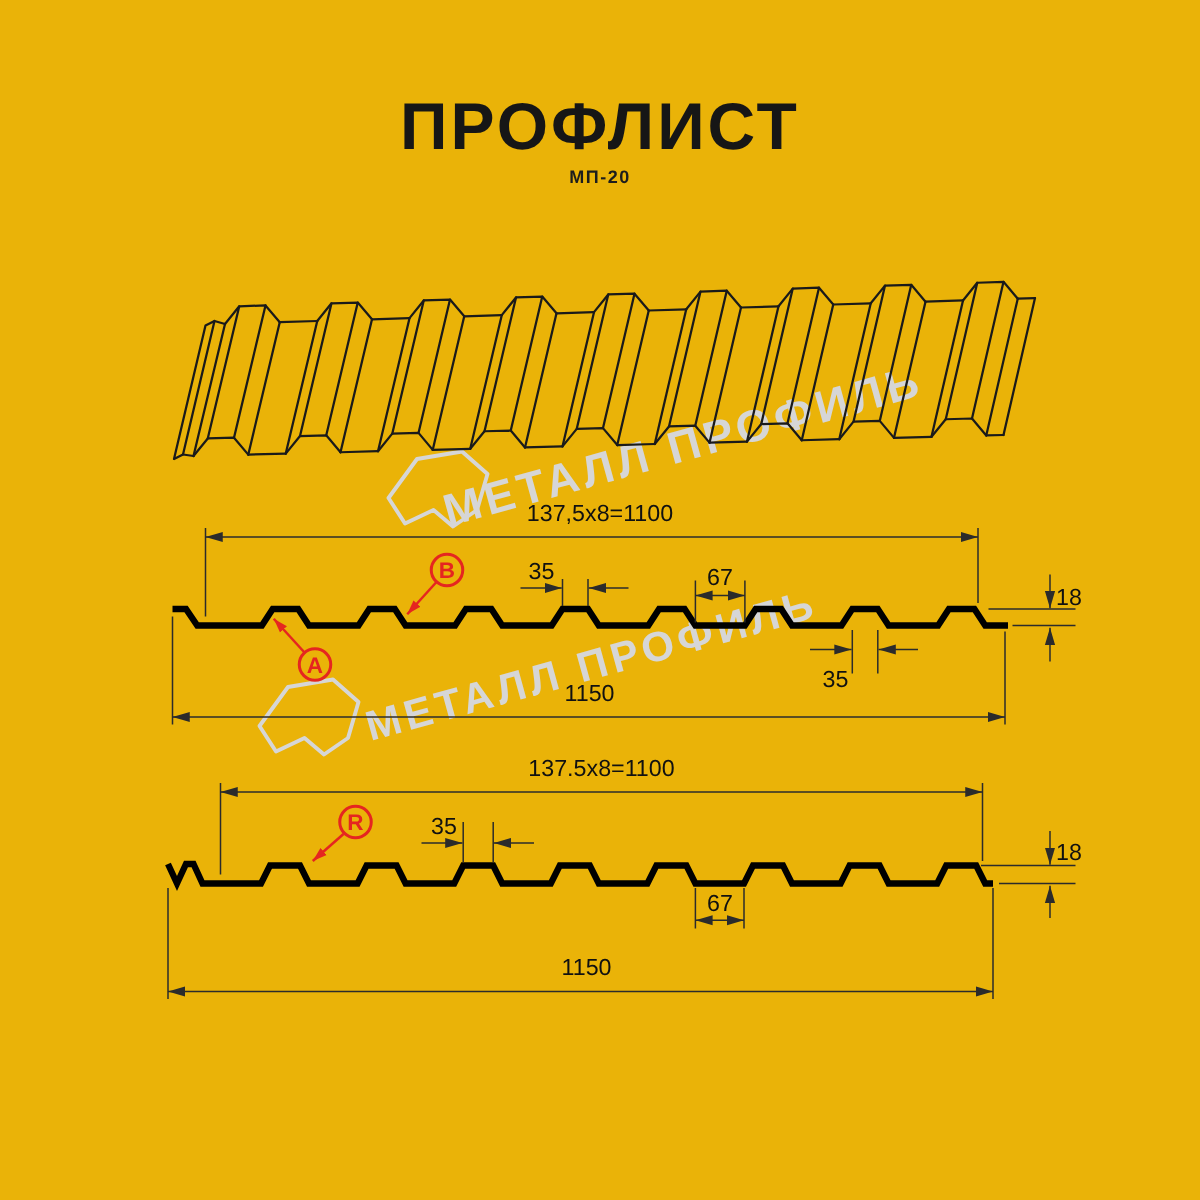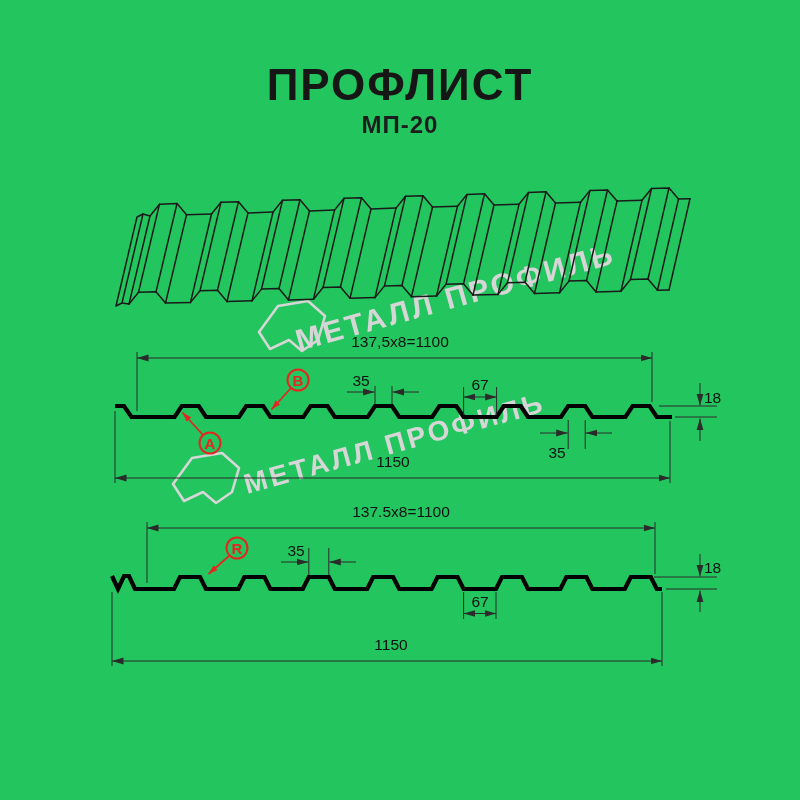--- a/index.html
+++ b/index.html
@@ -1,21 +1,21 @@
 <!DOCTYPE html>
 <html><head>
 <meta charset="utf-8">
 <style>
   html,body{margin:0;padding:0;background:#fff;}
-  .page{position:relative;width:800px;height:800px;background:#22c55e;overflow:hidden;
+  .page{position:relative;width:800px;height:800px;background:#eab308;overflow:hidden;
         font-family:"Liberation Sans",sans-serif;}
   .title{position:absolute;top:60px;left:0;width:100%;margin:0;text-align:center;
          font-size:44px;font-weight:700;letter-spacing:2px;color:#161616;}
   .subtitle{position:absolute;top:111px;left:0;width:100%;text-align:center;
-            font-size:24px;font-weight:700;letter-spacing:1px;color:#1d1d1d;}
+            font-size:12px;font-weight:700;letter-spacing:1px;color:#1d1d1d;}
   .footer{position:absolute;top:706px;left:0;width:100%;text-align:center;
           font-size:19.5px;font-weight:700;letter-spacing:.5px;color:#333;}
   svg.draw{position:absolute;left:0;top:0;}
   .wm{fill:#d6d6d6;font-size:30px;font-weight:700;letter-spacing:3px;}
   .wm2{font-size:28px;}
   .wmlogo{fill:none;stroke:#d6d6d6;stroke-width:2.6;stroke-linejoin:round;}
   .prof{fill:none;stroke:#000;stroke-width:4.2;stroke-linejoin:miter;}
   .s3{fill:none;stroke:#1a1a1a;stroke-width:1.5;stroke-linejoin:round;stroke-linecap:round;}
   .xl{stroke:#2b2b2b;stroke-width:1;fill:none;}
   .dt{font-size:15.5px;fill:#111;font-family:"Liberation Sans",sans-serif;}

